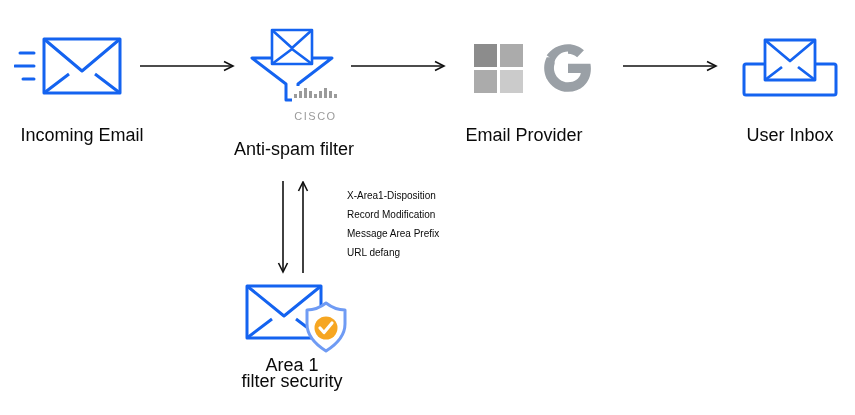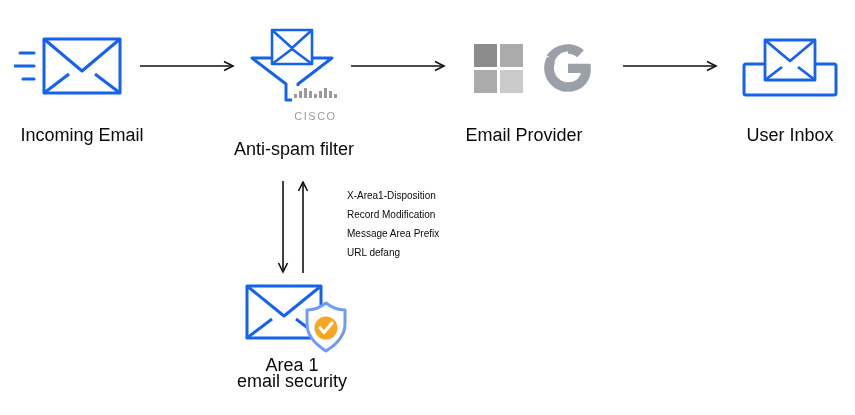--- a/index.html
+++ b/index.html
@@ -128,16 +128,16 @@
       <path d="M2 55 L27 36 M76 55 L51 36" fill="none"></path>
     </g>
     <g transform="translate(62,20)">
       <path d="M19 0 Q28 7 38 7 L38 21 Q38 36 19 48 Q0 36 0 21 L0 7 Q10 7 19 0 Z" fill="#ffffff" stroke="#6F9BF4" stroke-width="3" stroke-linejoin="round"></path>
       <circle cx="19" cy="25" r="11.5" fill="#F6A622"></circle>
       <polyline points="13,25 17,29.5 25,20" fill="none" stroke="#ffffff" stroke-width="3.2" stroke-linecap="round" stroke-linejoin="round"></polyline>
     </g>
   </svg>
   <div class="abs node-label" style="left:222px;top:357px;width:140px;text-align:center;">
     <div>Area 1</div>
-    <div>email security</div>
+    <div>filter security</div>
   </div>
 
 </div>
 
 </body></html>

